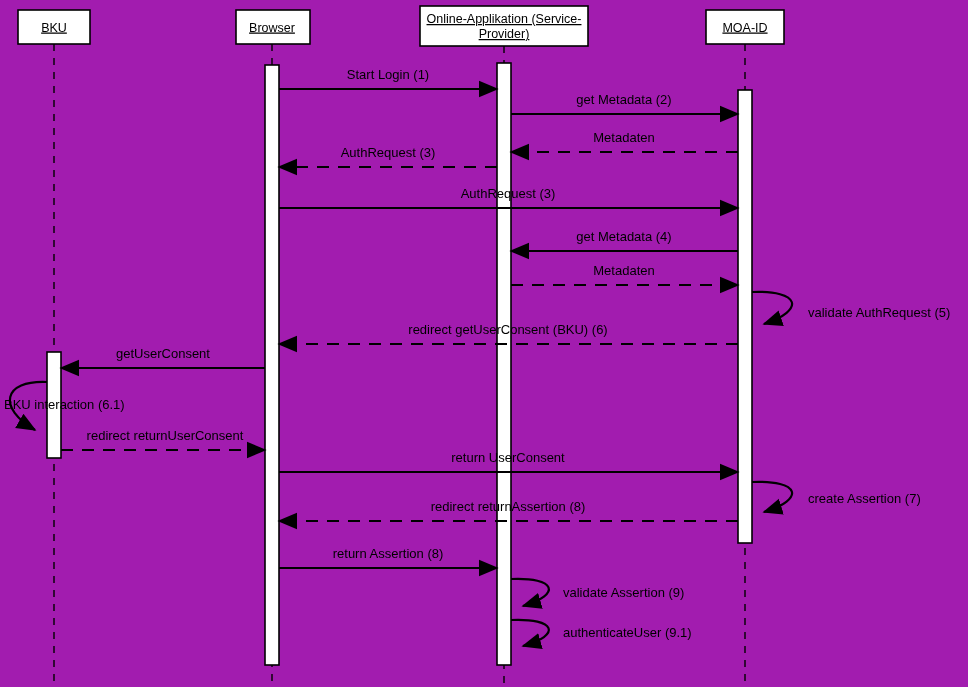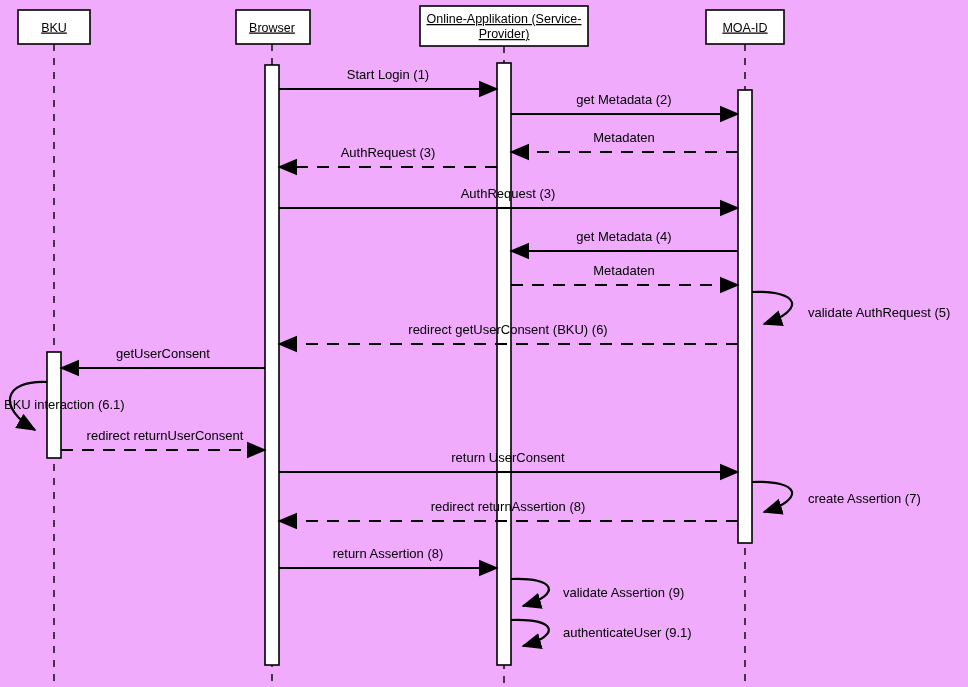--- a/index.html
+++ b/index.html
@@ -8,21 +8,21 @@
     padding: 0;
     background: #ffffff;
   }
   body {
     font-family: "Liberation Sans", sans-serif;
   }
   #diagram-root {
     position: relative;
     width: 968px;
     height: 687px;
-    background: #f0abfc;
+    background: #a21caf;
     overflow: hidden;
   }
   #sequence-svg {
     position: absolute;
     left: 0;
     top: 0;
     width: 968px;
     height: 687px;
     display: block;
   }

